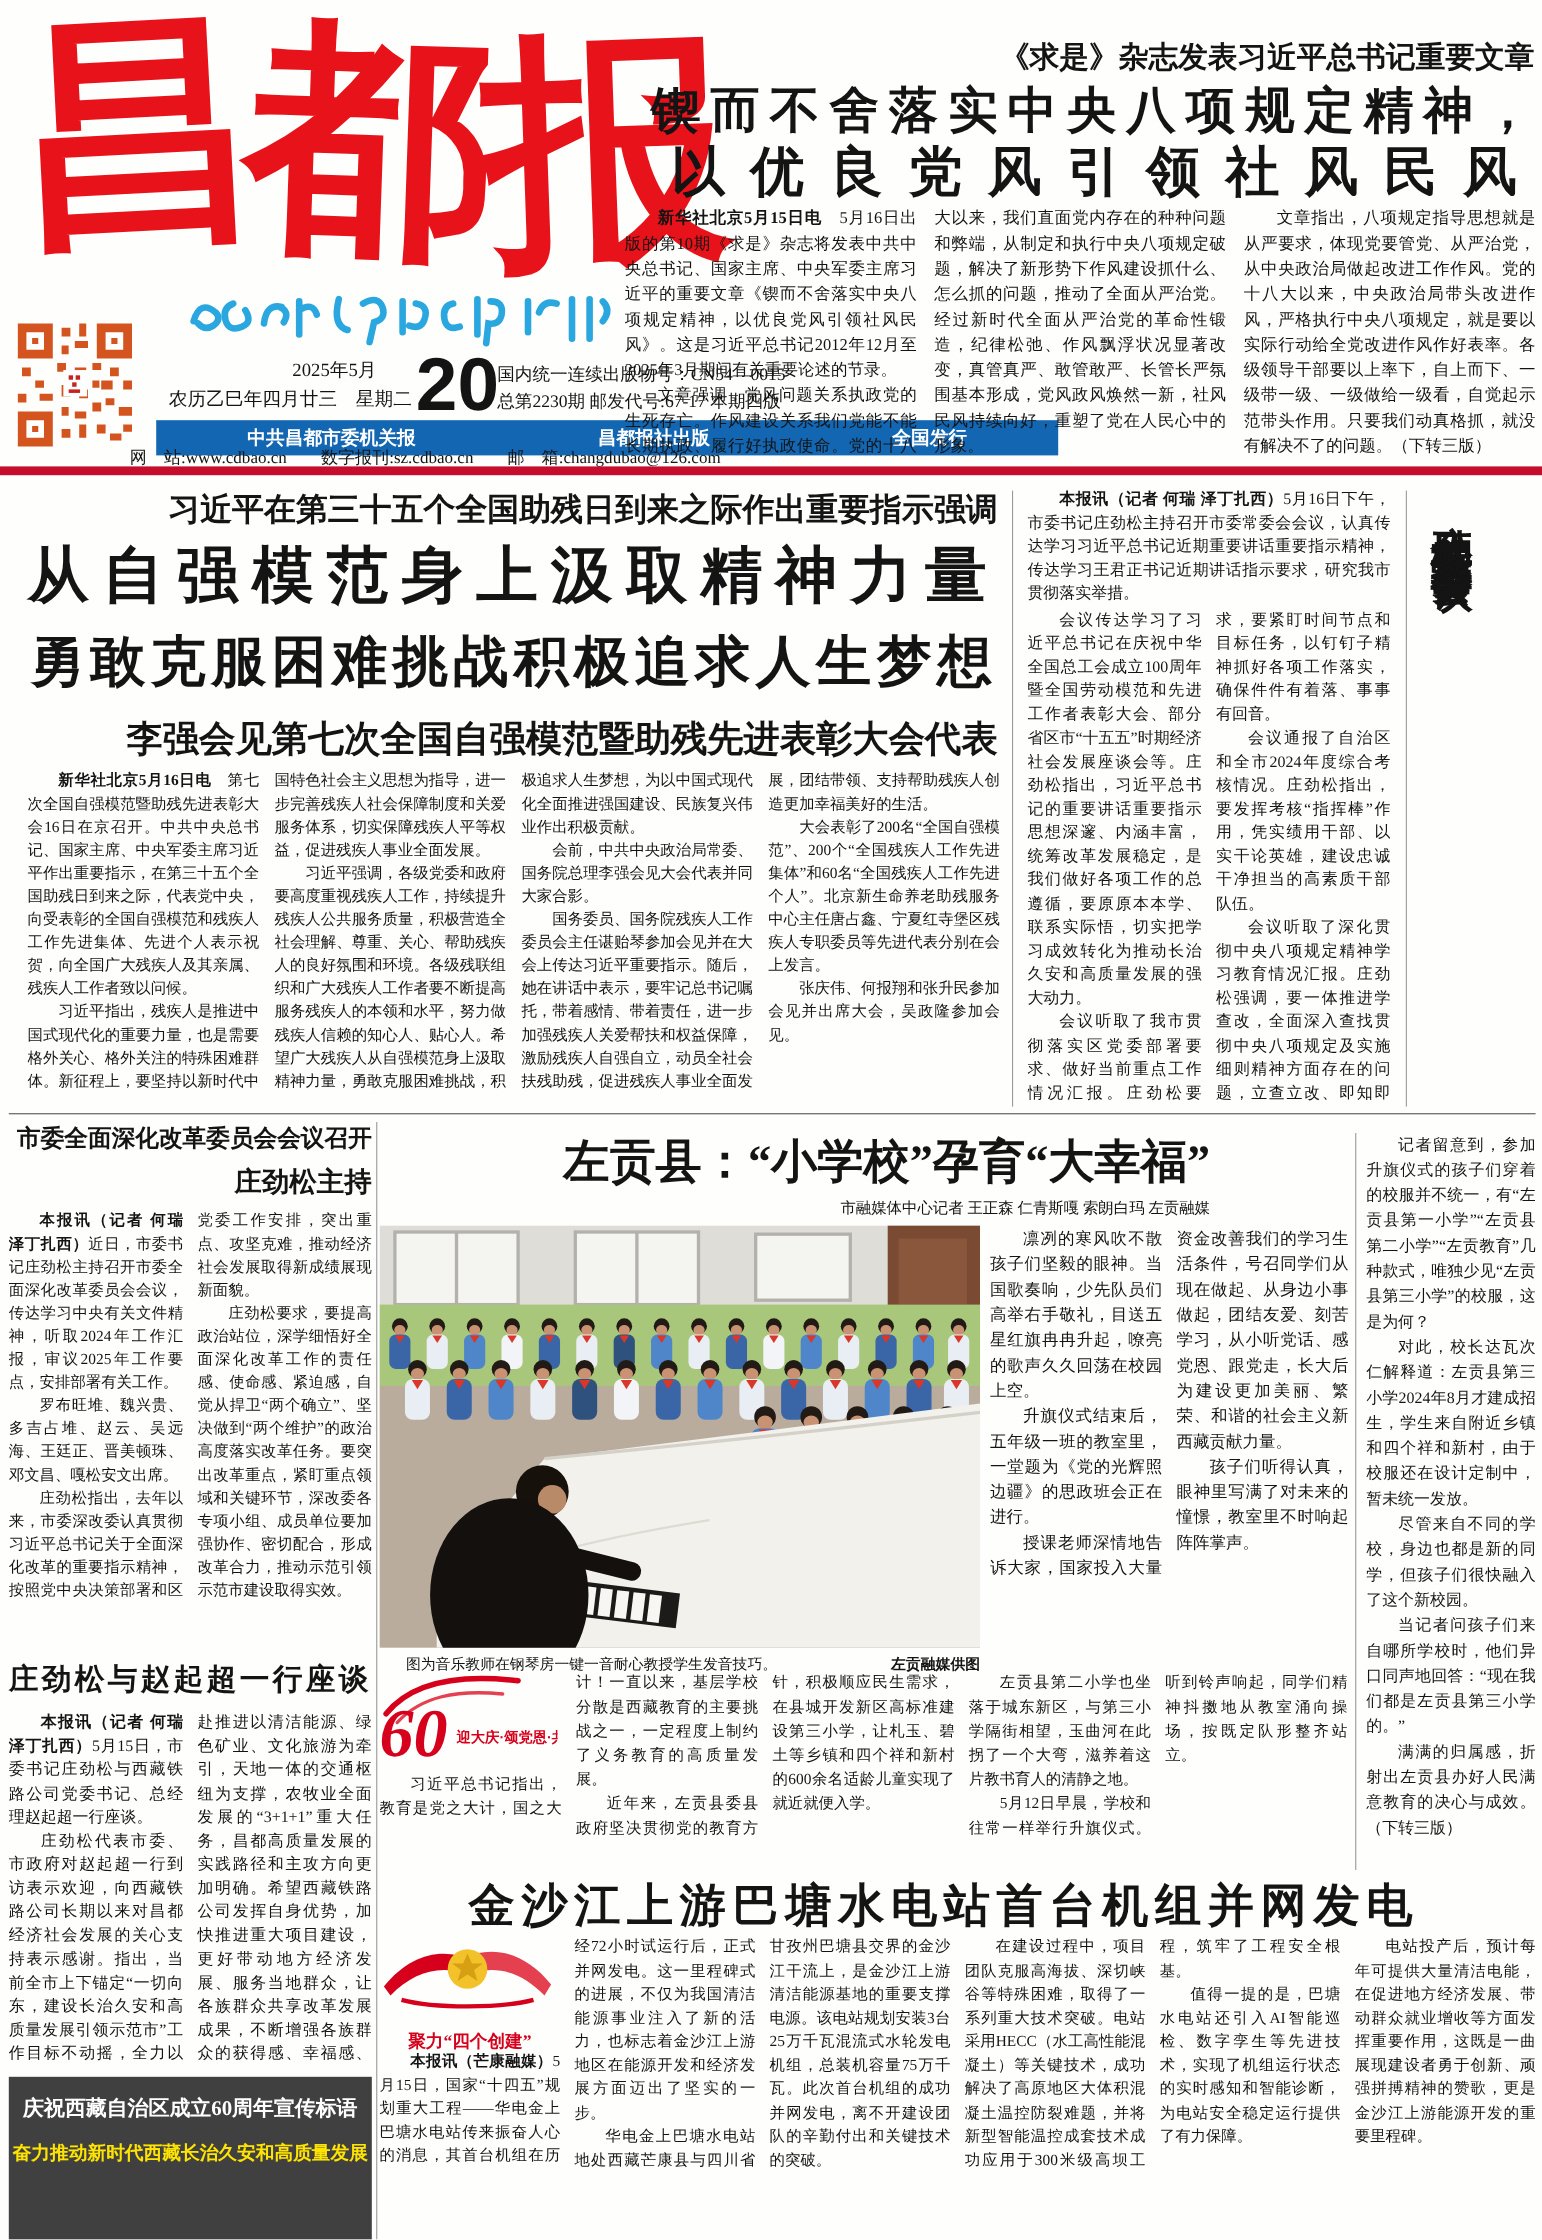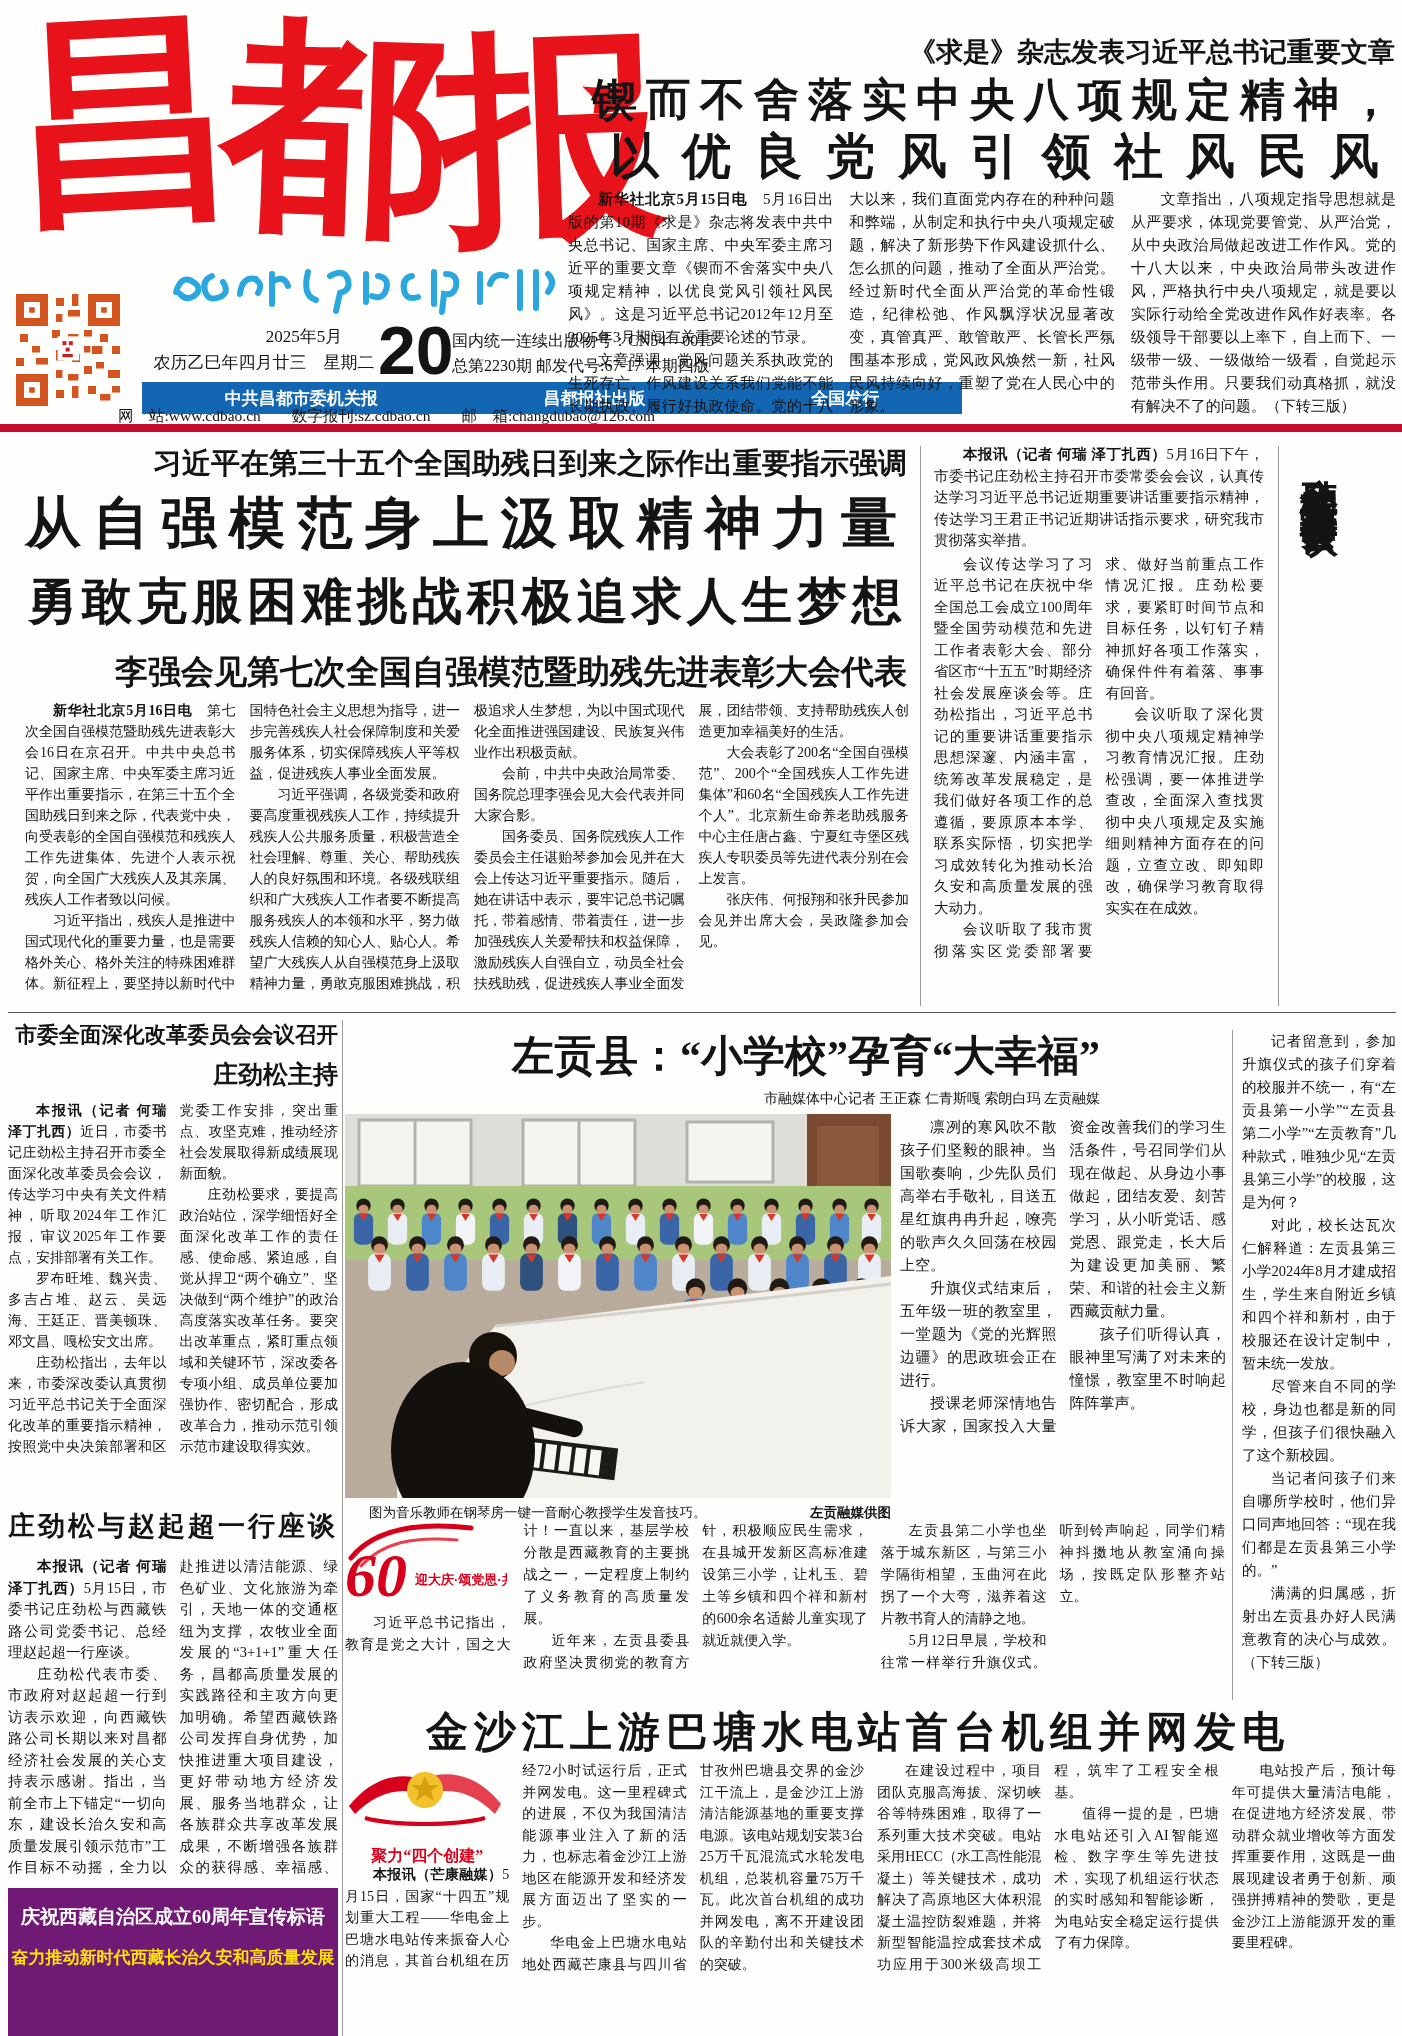--- a/index.html
+++ b/index.html
@@ -20,21 +20,21 @@
   .clipped{overflow:hidden}
   .vline{width:1px;background:#9a9a9a}
   .hline{height:1px;background:#555}
   .masthead-char{position:absolute;color:#e8121a;font-weight:900;font-size:225px;
        font-family:"Liberation Serif",serif;line-height:1}
   .org-bar{background:#1266b2;color:#fff;display:flex;align-items:center;
        justify-content:space-around;font-family:"Liberation Sans",sans-serif;
        font-weight:bold;font-size:17px}
   .red-rule{background:#c50e2e}
   .vertical-head{writing-mode:vertical-rl;letter-spacing:3px;line-height:1}
-  .slogan-box{background:#701a75;text-align:center}
+  .slogan-box{background:#404040;text-align:center}
   .slogan-l1{color:#ffffff;font-weight:bold;font-size:19px;font-family:"Liberation Serif",serif}
   .slogan-l2{color:#ffe400;font-weight:900;font-family:"Liberation Sans",sans-serif;font-size:17px}
   .badge-label{color:#d6001c;font-weight:bold;font-size:16px;text-align:center;text-indent:0}
   .caption-row{display:flex;font-size:13.5px}
   .graphic-slot{break-inside:avoid;text-indent:0}
 </style>
 </head>
 <body>
 
 <div class="abs" style="left:12px;top:0;width:645px;height:270px">
@@ -120,20 +120,21 @@
 
 <div class="abs vline" style="left:920px;top:446px;height:560px"></div>
 
 <div class="abs clipped" style="left:934px;top:444px;width:330px;height:562px;font-size:14.5px;line-height:21.5px">
   <div>
       <p class="para"><b>本报讯（记者 何瑞 泽丁扎西）</b>5月16日下午，市委书记庄劲松主持召开市委常委会会议，认真传达学习习近平总书记近期重要讲话重要指示精神，传达学习王君正书记近期讲话指示要求，研究我市贯彻落实举措。</p>
     </div>
   <div class="cols2 clipped" style="height:460px;margin-top:2px">
       <p class="para">会议传达学习了习近平总书记在庆祝中华全国总工会成立100周年暨全国劳动模范和先进工作者表彰大会、部分省区市“十五五”时期经济社会发展座谈会等。庄劲松指出，习近平总书记的重要讲话重要指示思想深邃、内涵丰富，统筹改革发展稳定，是我们做好各项工作的总遵循，要原原本本学、联系实际悟，切实把学习成效转化为推动长治久安和高质量发展的强大动力。</p>
       <p class="para">会议听取了我市贯彻落实区党委部署要求、做好当前重点工作情况汇报。庄劲松要求，要紧盯时间节点和目标任务，以钉钉子精神抓好各项工作落实，确保件件有着落、事事有回音。</p>
+      <p class="para">会议通报了自治区和全市2024年度综合考核情况。庄劲松指出，要发挥考核“指挥棒”作用，凭实绩用干部、以实干论英雄，建设忠诚干净担当的高素质干部队伍。</p>
       <p class="para">会议听取了深化贯彻中央八项规定精神学习教育情况汇报。庄劲松强调，要一体推进学查改，全面深入查找贯彻中央八项规定及实施细则精神方面存在的问题，立查立改、即知即改，确保学习教育取得实实在在成效。</p>
     </div>
 </div>
 
 <div class="abs vline" style="left:1278px;top:446px;height:560px"></div>
 
 <div class="abs heavy vertical-head" style="left:1300px;top:448px;height:566px;font-size:38px">庄劲松主持召开市委常委会会议</div>
 
 <div class="abs hline" style="left:8px;top:1012px;width:1388px"></div>
 

